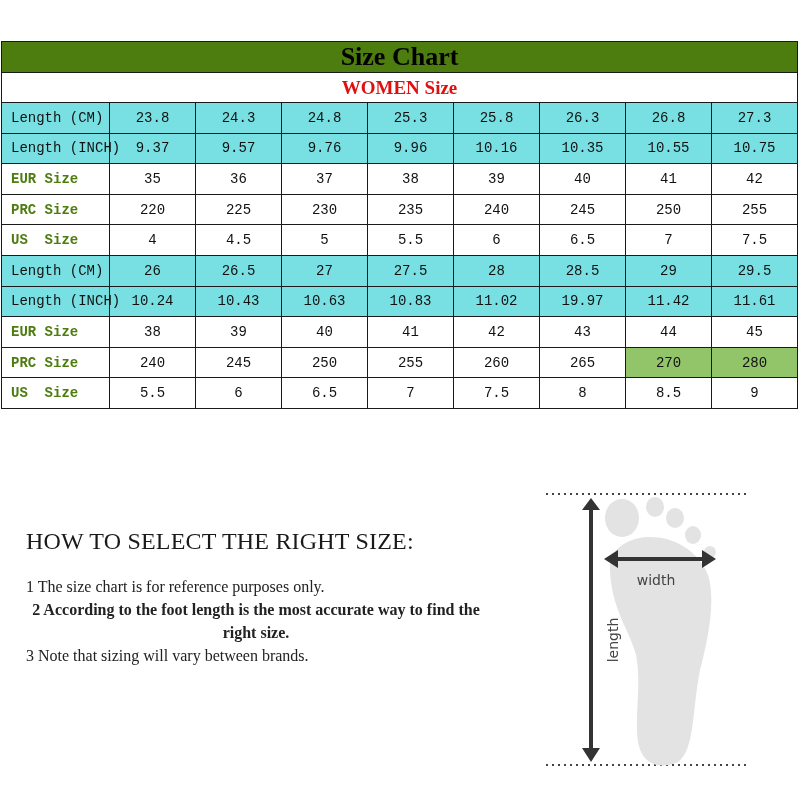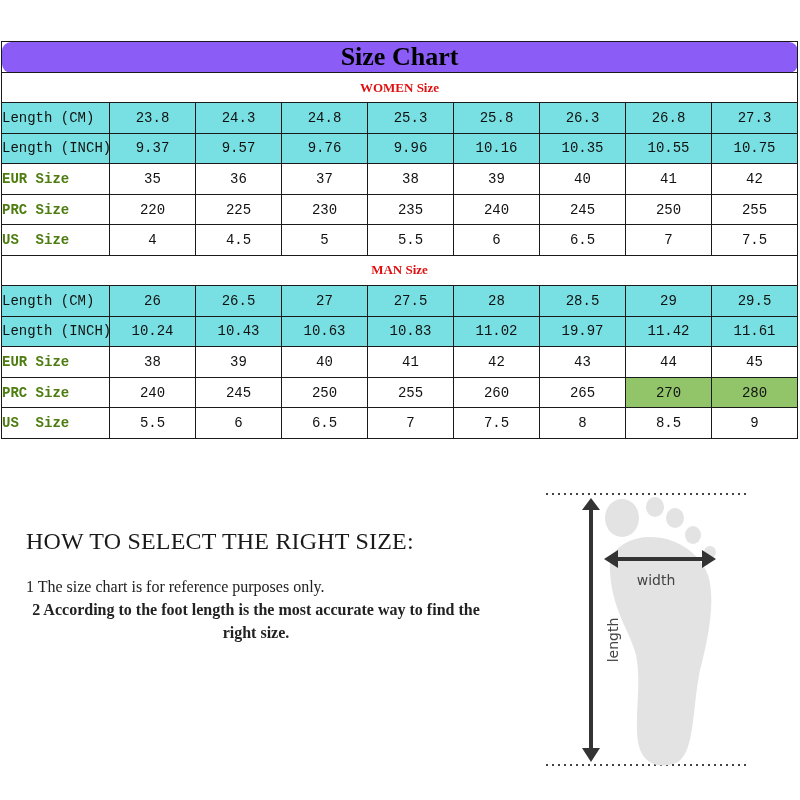--- a/index.html
+++ b/index.html
@@ -1,22 +1,22 @@
 <!DOCTYPE html>
 <html><head>
 <meta charset="utf-8">
 <style>
   html,body{margin:0;padding:0;background:#fff;}
   body{width:800px;height:800px;position:relative;overflow:hidden;font-family:"Liberation Serif",serif;}
   table.chart{position:absolute;left:1px;top:41px;width:797px;border-collapse:collapse;table-layout:fixed;}
   table.chart td{border:1px solid #1a1a1a;height:29.6px;padding:0;text-align:center;font-family:"Liberation Mono",monospace;font-size:14px;color:#111;}
-  table.chart td.lbl{text-align:left;padding-left:0;white-space:nowrap;}
+  table.chart td.lbl{text-align:left;padding-left:9px;white-space:nowrap;}
   table.chart td.lbl.red{color:#4d7c0f;font-weight:bold;}
-  tr.title td{background:#8b5cf6;height:30px;font-family:"Liberation Serif",serif;font-weight:bold;font-size:26px;color:#000;border-radius:9px;}
-  tr.sec td{background:#fff;height:29px;font-family:"Liberation Serif",serif;font-weight:bold;font-size:13px;color:#e01010;}
+  tr.title td{background:#4d7c0f;height:30px;font-family:"Liberation Serif",serif;font-weight:bold;font-size:26px;color:#000;}
+  tr.sec td{background:#fff;height:29px;font-family:"Liberation Serif",serif;font-weight:bold;font-size:19px;color:#e01010;}
   tr.cyan td{background:#78e0e2;}
   td.green{background:#92c46a !important;}
   .howto{position:absolute;left:26px;top:528px;font-family:"Liberation Serif",serif;font-size:24px;color:#1a1a1a;letter-spacing:0.2px;}
   .tips{position:absolute;left:26px;top:575px;width:460px;font-family:"Liberation Serif",serif;font-size:16px;line-height:23px;color:#222;}
   .tips div.bold{font-weight:bold;text-align:center;}
   .diagram{position:absolute;left:530px;top:480px;width:270px;height:320px;}
 </style>
 </head>
 <body>
 
@@ -88,23 +88,20 @@
       <td class="lbl red" style="white-space:pre">US  Size</td>
       <td>4</td>
       <td>4.5</td>
       <td>5</td>
       <td>5.5</td>
       <td>6</td>
       <td>6.5</td>
       <td>7</td>
       <td>7.5</td>
     </tr>
-    <tr class="sec">
-      <td colspan="9">MAN Size</td>
-    </tr>
 
     <tr class="cyan">
       <td class="lbl">Length (CM)</td>
       <td>26</td>
       <td>26.5</td>
       <td>27</td>
       <td>27.5</td>
       <td>28</td>
       <td>28.5</td>
       <td>29</td>
@@ -154,20 +151,21 @@
       <td>8.5</td>
       <td>9</td>
     </tr>
   </tbody>
 </table>
 
 <div class="howto">HOW TO SELECT THE RIGHT SIZE:</div>
 <div class="tips">
   <div>1 The size chart is for reference purposes only.</div>
   <div class="bold">2 According to the foot length is the most accurate way to find the right size.</div>
+  <div>3 Note that sizing will vary between brands.</div>
 </div>
 
 <div class="diagram">
   <svg width="270" height="320" viewBox="0 0 270 320">
 
     <line x1="16" y1="14" x2="216" y2="14" stroke="#444" stroke-width="2" stroke-dasharray="2,4"></line>
     <line x1="16" y1="285" x2="216" y2="285" stroke="#444" stroke-width="2" stroke-dasharray="2,4"></line>
 
     <ellipse cx="92" cy="38" rx="17" ry="19" fill="#e3e3e3"></ellipse>
     <ellipse cx="125" cy="27" rx="9" ry="10" fill="#e3e3e3"></ellipse>

